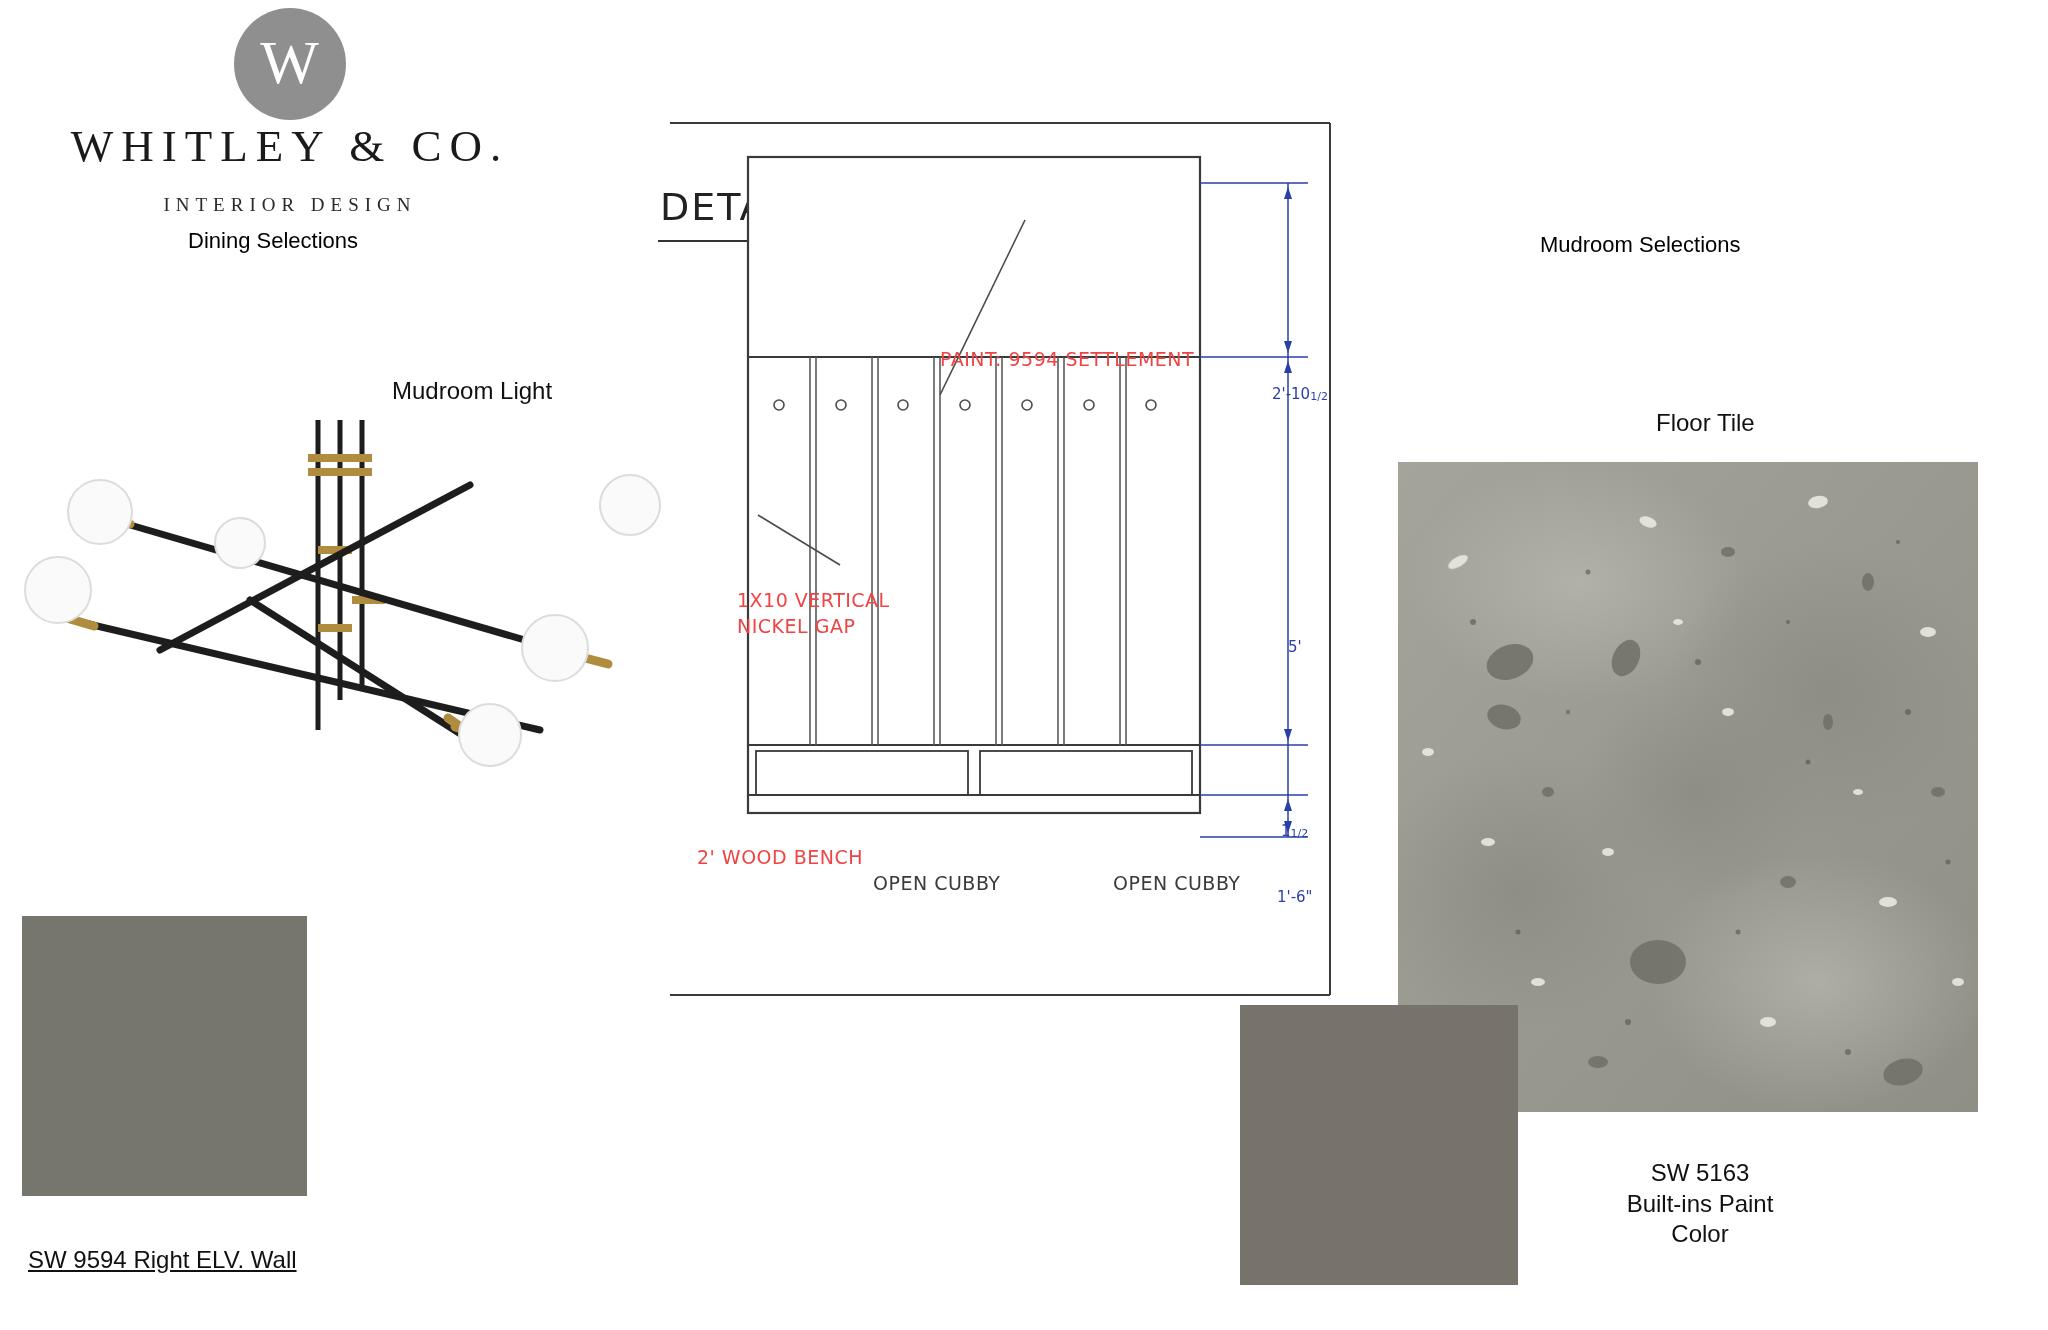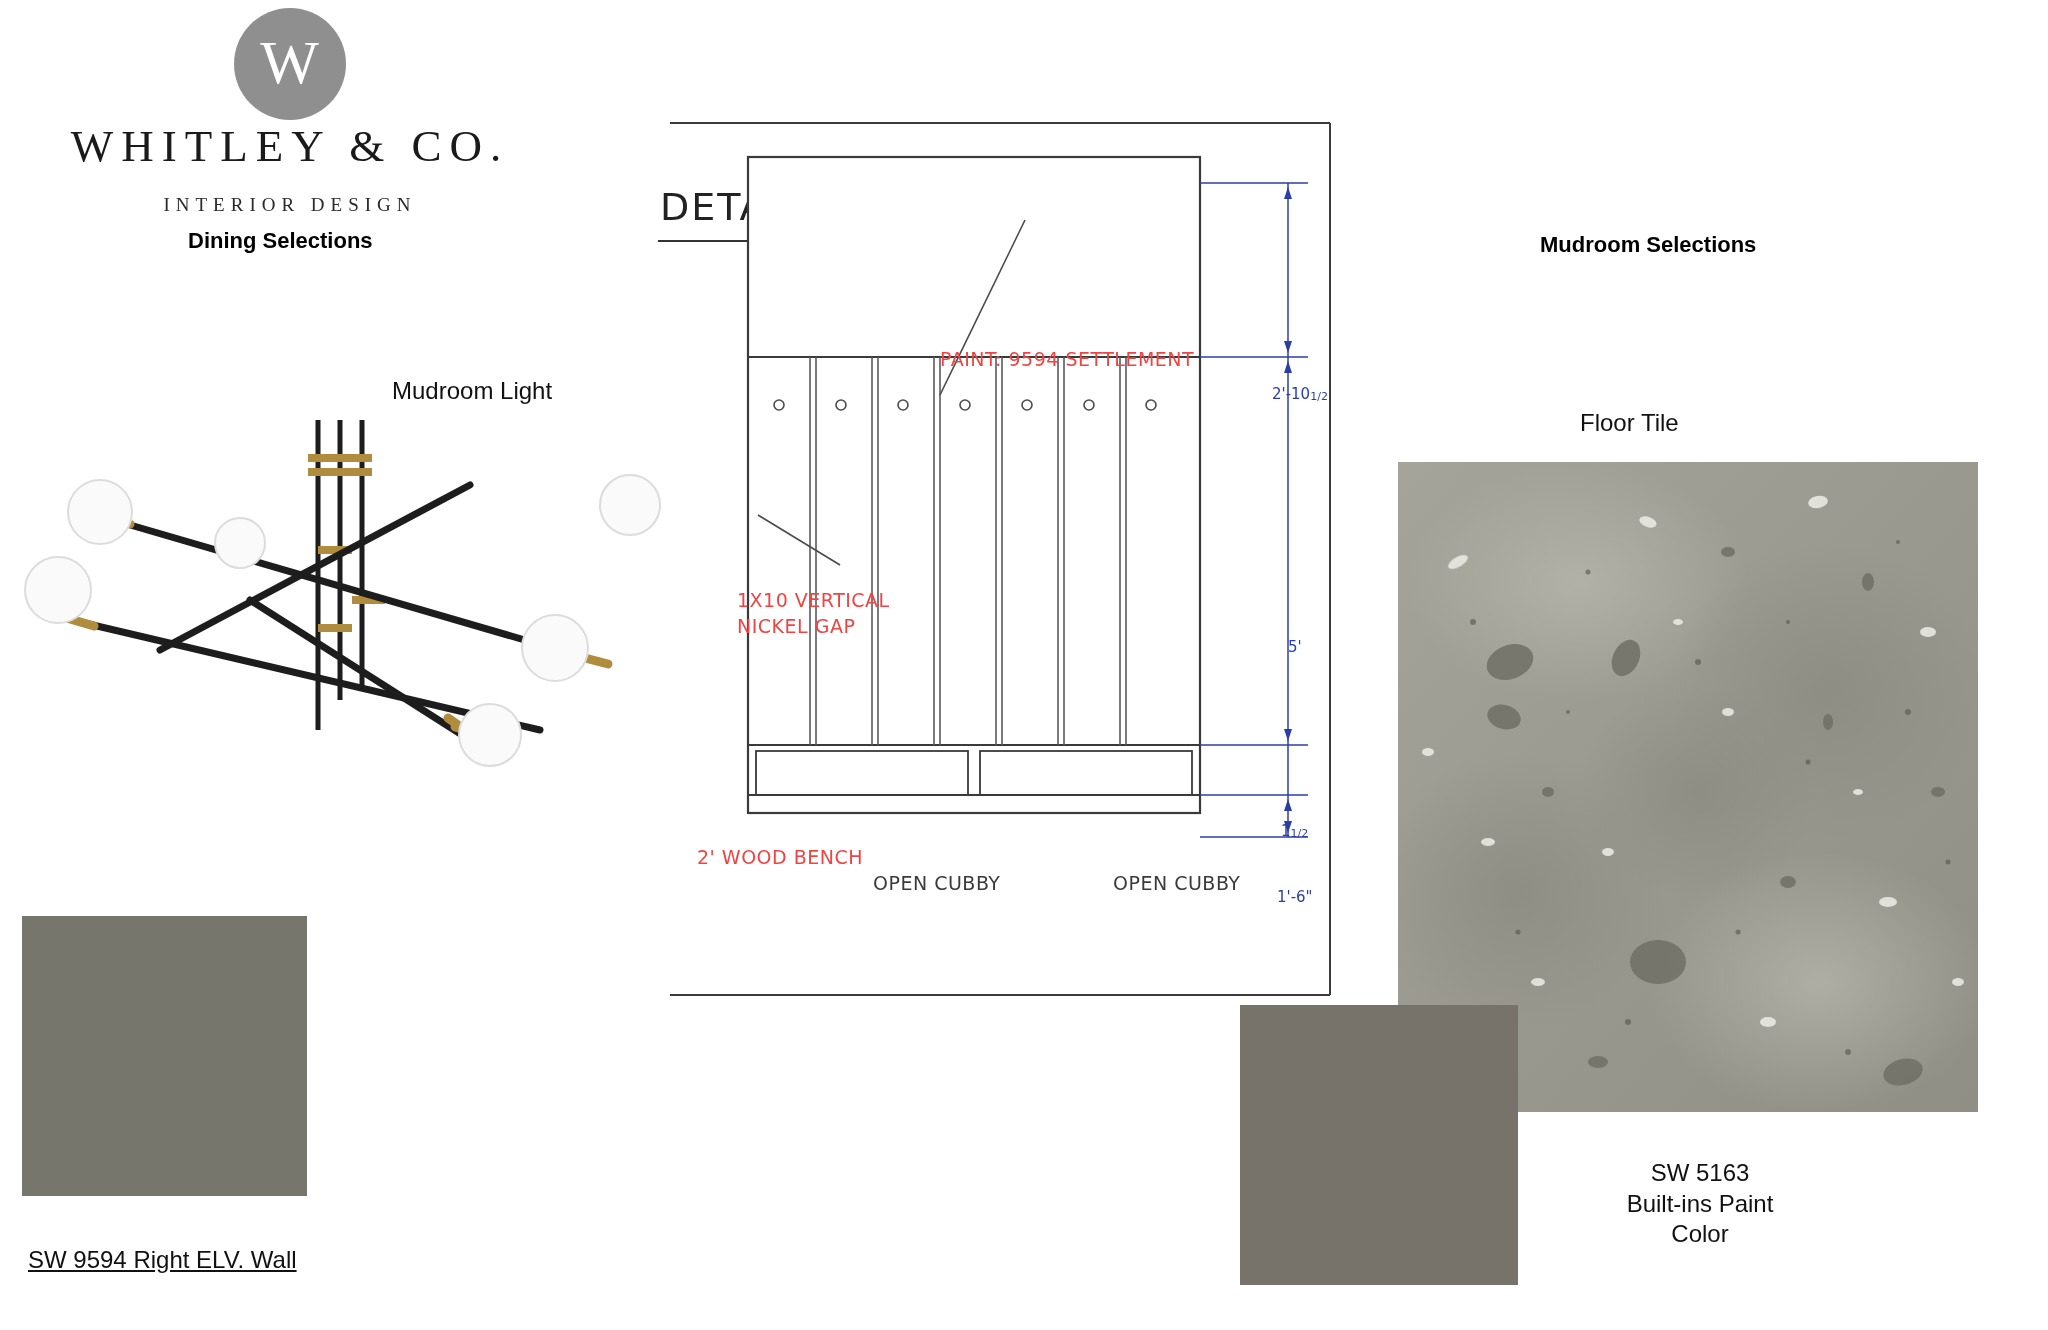--- a/index.html
+++ b/index.html
@@ -54,33 +54,33 @@
     font-size: 19px;
     letter-spacing: 6px;
     margin-top: 22px;
     color: #2a2a2a;
   }
 
   
   .section-heading {
     position: absolute;
     font-size: 22px;
-    font-weight: bold;
+    font-weight: normal;
     color: #000;
   }
   #dining-heading { left: 188px; top: 228px; }
   #mudroom-heading { left: 1540px; top: 232px; }
 
   .sub-heading {
     position: absolute;
     font-size: 24px;
     color: #111;
   }
   #dining-light-label { left: 392px; top: 377px; }
-  #floor-tile-label { left: 1580px; top: 409px; text-align: right; }
+  #floor-tile-label { left: 1656px; top: 409px; text-align: right; }
 
   
   #dining-light {
     position: absolute;
     left: 0px;
     top: 400px;
     width: 700px;
     height: 470px;
   }
 

